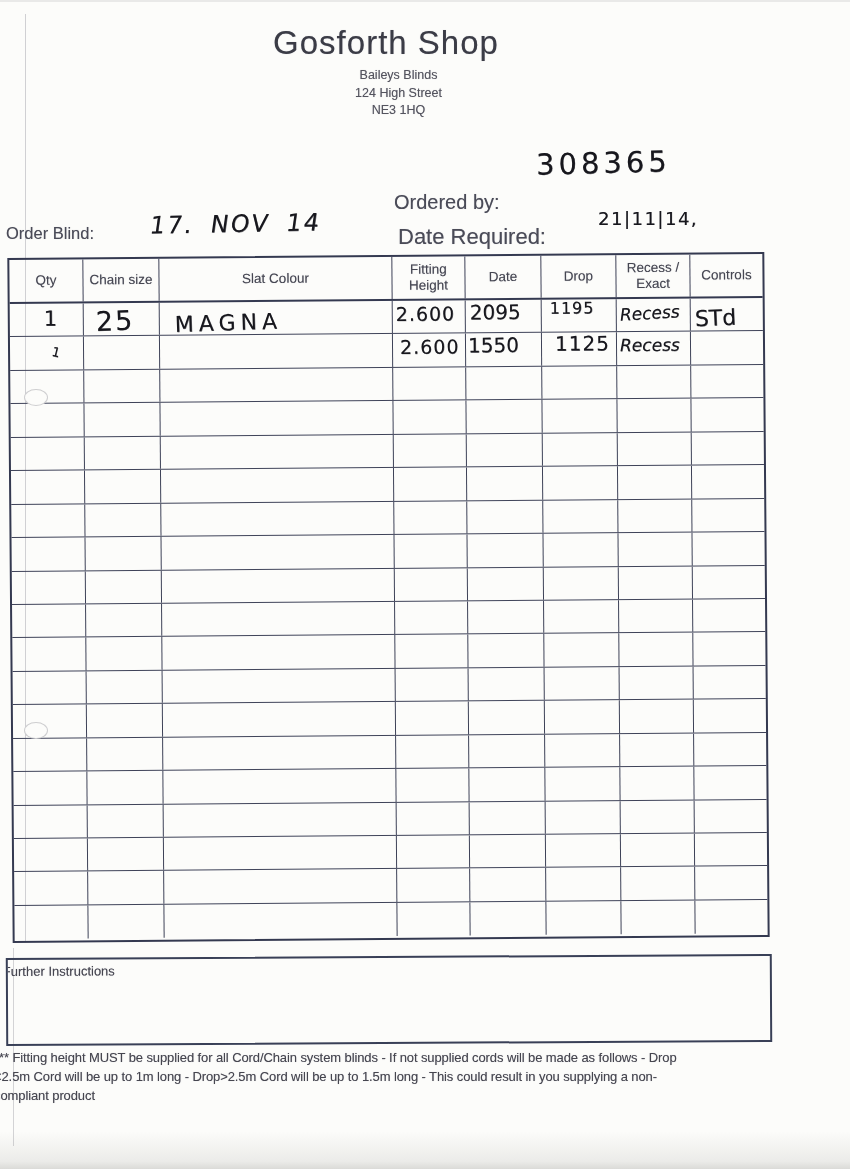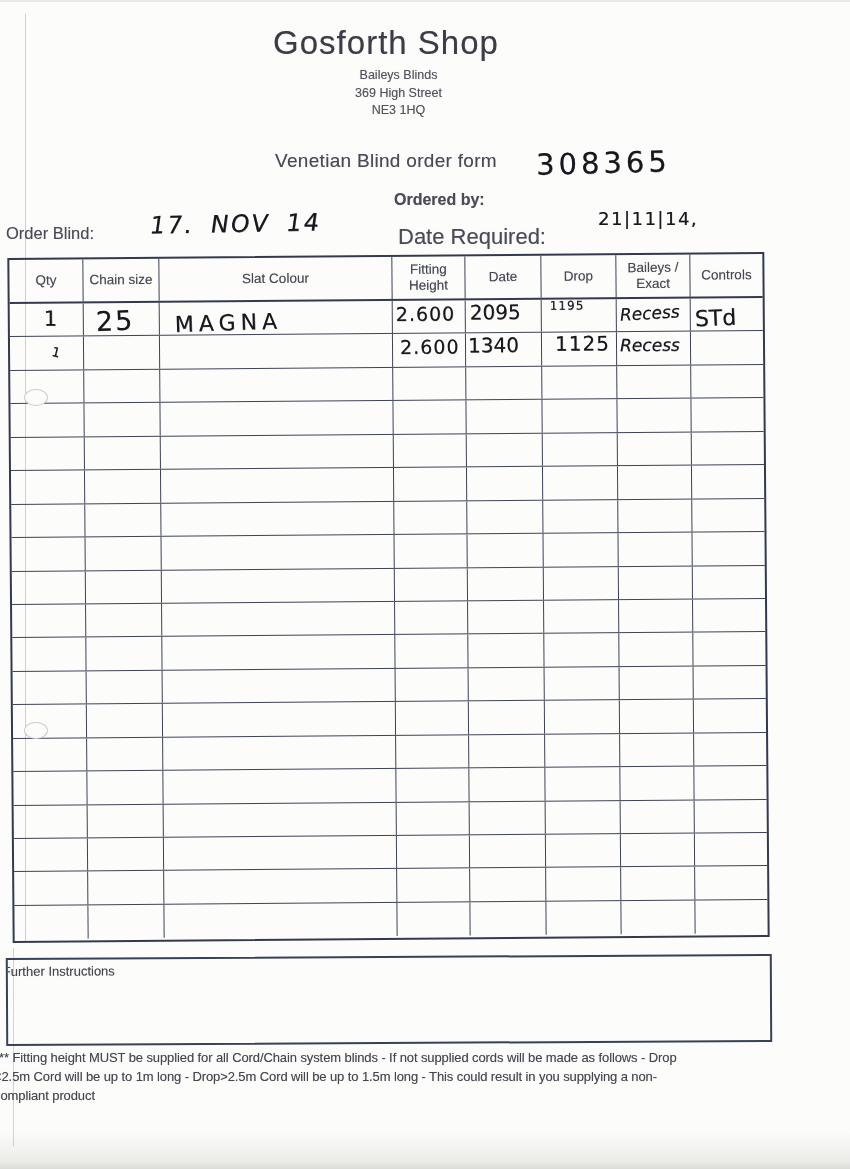--- a/index.html
+++ b/index.html
@@ -6,21 +6,21 @@
   body{width:850px;height:1169px;overflow:hidden;background:#ffffff;}
   #page{position:relative;width:850px;height:1169px;background:#fcfcfa;overflow:hidden;
         font-family:"Liberation Sans",sans-serif;}
   
   .pr{position:absolute;color:#4a4b57;text-shadow:0 0 0.7px rgba(90,90,110,0.5);}
   .centered{left:0;width:772px;text-align:center;}
   .shop-name{top:24px;font-size:33px;letter-spacing:1px;color:#3b3c46;}
   .address{top:67px;font-size:12.5px;line-height:17.5px;color:#54545e;}
   .address span{display:block;padding-left:25px;}
   .form-title{top:150px;font-size:19px;letter-spacing:0.3px;color:#494a55;}
-  .ordered-by{left:394px;top:191px;font-size:16px;font-weight:bold;}
+  .ordered-by{left:394px;top:191px;font-size:20px;}
   .order-date-label{left:6px;top:224px;font-size:16.5px;}
   .date-required-label{left:398px;top:224px;font-size:22px;}
 
   
   .hw{position:absolute;font-family:"DejaVu Sans",sans-serif;color:#17171d;white-space:nowrap;
       z-index:5;text-shadow:0.35px 0.35px 0.4px rgba(25,25,35,0.55);}
   .order-number{left:536px;top:146px;font-size:29px;letter-spacing:4px;transform:rotate(-1.5deg);}
   .order-date-value{left:150px;top:210px;font-size:24px;letter-spacing:2px;word-spacing:7px;
       transform:skewX(-9deg) rotate(-1deg);}
   .date-required-value{left:598px;top:208px;font-size:18px;letter-spacing:1.5px;}
@@ -38,21 +38,21 @@
   .c0{width:74px;} .c1{width:76px;} .c2{width:233px;} .c3{width:73px;}
   .c4{width:76px;} .c5{width:75px;} .c6{width:74px;} .c7{flex:1;border-right:none;}
 
   
   .hw-qty-1{left:34px;top:47px;font-size:21px;}
   .hw-qty-2{left:42px;top:85px;font-size:13px;transform:rotate(14deg);}
   .hw-slat-size{left:86px;top:46px;font-size:27px;letter-spacing:2px;transform:rotate(-2deg);}
   .hw-slat-colour{left:165px;top:52px;font-size:22px;letter-spacing:5px;transform:rotate(-1.5deg);}
   .hw-fh-1{left:386px;top:46px;font-size:19px;letter-spacing:1px;}
   .hw-width-1{left:460px;top:44px;font-size:20px;}
-  .hw-drop-1{left:540px;top:43px;font-size:12px;letter-spacing:1px;}
+  .hw-drop-1{left:540px;top:43px;font-size:16px;letter-spacing:1px;}
   .hw-recess-1{left:610px;top:48px;font-size:17px;font-style:italic;transform:rotate(-3deg);}
   .hw-controls-1{left:685px;top:51px;font-size:22px;transform:rotate(-2deg);}
   .hw-fh-2{left:390px;top:79px;font-size:19px;letter-spacing:1px;}
   .hw-width-2{left:458px;top:77px;font-size:20px;}
   .hw-drop-2{left:545px;top:76px;font-size:20px;letter-spacing:1px;}
   .hw-recess-2{left:610px;top:80px;font-size:17px;font-style:italic;}
 
   
   .fi-box{position:absolute;left:6px;top:956px;width:762px;height:84px;border:2px solid #394057;
       transform:rotate(-0.3deg);overflow:hidden;}
@@ -81,43 +81,42 @@
 
 <div id="page">
 
   <div class="edge-top"></div>
   <div class="scan-line-top"></div>
   <div class="scan-line-bottom"></div>
 
   <div class="pr centered shop-name">Gosforth Shop</div>
   <div class="pr centered address">
     <span>Baileys Blinds</span>
-    <span>369 High Street</span>
+    <span>124 High Street</span>
     <span>NE3 1HQ</span>
   </div>
 
-  <div class="pr centered form-title">Venetian Blind order form</div>
   <div class="hw order-number">308365</div>
   <div class="pr ordered-by">Ordered by:</div>
 
   <div class="pr order-date-label">Order Blind:</div>
   <div class="hw order-date-value">17. NOV 14</div>
   <div class="pr date-required-label">Date Required:</div>
   <div class="hw date-required-value">21|11|14,</div>
 
   <div class="order-table">
     <div class="t-header">
       <div class="t-hcell c0">Qty</div>
       <div class="t-hcell c1">Chain size</div>
       <div class="t-hcell c2">Slat Colour</div>
       <div class="t-hcell c3">Fitting
 Height</div>
       <div class="t-hcell c4">Date</div>
       <div class="t-hcell c5">Drop</div>
-      <div class="t-hcell c6">Baileys /
+      <div class="t-hcell c6">Recess /
 Exact</div>
       <div class="t-hcell c7">Controls</div>
     </div>
     <div class="t-body">
         <div class="t-row">
           <div class="t-cell c0"></div>
           <div class="t-cell c1"></div>
           <div class="t-cell c2"></div>
           <div class="t-cell c3"></div>
           <div class="t-cell c4"></div>
@@ -310,21 +309,21 @@
     <div class="hw hw-qty-1">1</div>
     <div class="hw hw-qty-2">1</div>
     <div class="hw hw-slat-size">25</div>
     <div class="hw hw-slat-colour">MAGNA</div>
     <div class="hw hw-fh-1">2.600</div>
     <div class="hw hw-width-1">2095</div>
     <div class="hw hw-drop-1">1195</div>
     <div class="hw hw-recess-1">Recess</div>
     <div class="hw hw-controls-1">STd</div>
     <div class="hw hw-fh-2">2.600</div>
-    <div class="hw hw-width-2">1340</div>
+    <div class="hw hw-width-2">1550</div>
     <div class="hw hw-drop-2">1125</div>
     <div class="hw hw-recess-2">Recess</div>
   </div>
 
   <div class="punch-hole ph1"></div>
   <div class="punch-hole ph2"></div>
 
   <div class="fi-box">
     <div class="fi-label">Further Instructions</div>
   </div>

